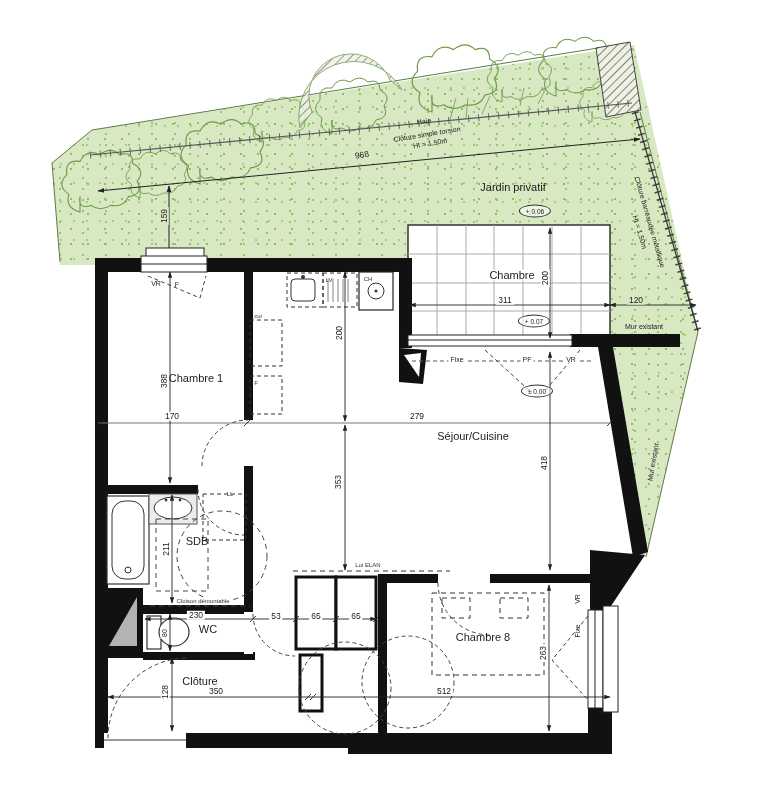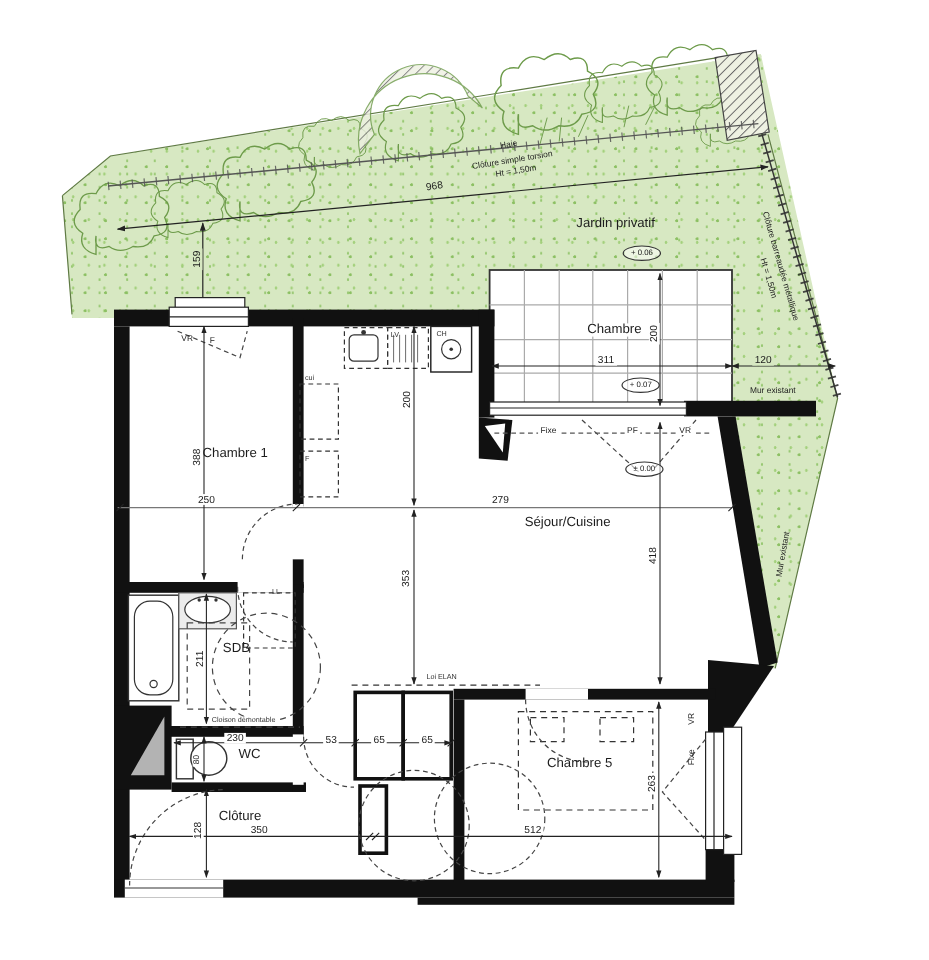--- a/index.html
+++ b/index.html
@@ -234,21 +234,21 @@
   <span class="lbl wbg" style="left:505px;top:300px">311</span>
   <span class="lbl gbg" style="left:636px;top:300px">120</span>
   <span class="badge" style="left:534px;top:321px">+ 0.07</span>
   <span class="lbl t7" style="left:644px;top:326px">Mur existant</span>
   <span class="lbl t7 rm80" style="left:653px;top:462px">Mur existant</span>
 
   <span class="lbl t7" style="left:156px;top:283px">VR</span>
   <span class="lbl t7" style="left:177px;top:284px">F</span>
   <span class="lbl room" style="left:196px;top:378px">Chambre 1</span>
   <span class="lbl r90 wbg" style="left:164px;top:381px">388</span>
-  <span class="lbl wbg" style="left:172px;top:416px">250</span>
+  <span class="lbl wbg" style="left:172px;top:416px">170</span>
 
   <span class="lbl t6" style="left:258px;top:316px">cui</span>
   <span class="lbl t6" style="left:256px;top:383px">F</span>
   <span class="lbl t6" style="left:329px;top:280px">LV</span>
   <span class="lbl t6" style="left:368px;top:279px">CH</span>
   <span class="lbl r90 wbg" style="left:339px;top:333px">200</span>
 
   <span class="lbl t7 wbg" style="left:457px;top:359px">Fixe</span>
   <span class="lbl t7 wbg" style="left:527px;top:359px">PF</span>
   <span class="lbl t7 wbg" style="left:571px;top:359px">VR</span>
@@ -271,18 +271,18 @@
   <span class="lbl t6 wbg" style="left:368px;top:565px">Loi ELAN</span>
 
   <span class="lbl room" style="left:208px;top:629px">WC</span>
   <span class="lbl t7 r90 wbg" style="left:164px;top:633px">80</span>
 
   <span class="lbl room" style="left:200px;top:681px">Clôture</span>
   <span class="lbl r90 wbg" style="left:165px;top:692px">128</span>
   <span class="lbl wbg" style="left:216px;top:691px">350</span>
   <span class="lbl wbg" style="left:444px;top:691px">512</span>
 
-  <span class="lbl room" style="left:483px;top:637px">Chambre 5</span>
+  <span class="lbl room" style="left:483px;top:637px">Chambre 8</span>
   <span class="lbl r90 wbg" style="left:543px;top:653px">263</span>
   <span class="lbl t7 r90" style="left:577px;top:599px">VR</span>
   <span class="lbl t7 r90" style="left:577px;top:631px">Fixe</span>
 
 </div>
 
 </body></html>

